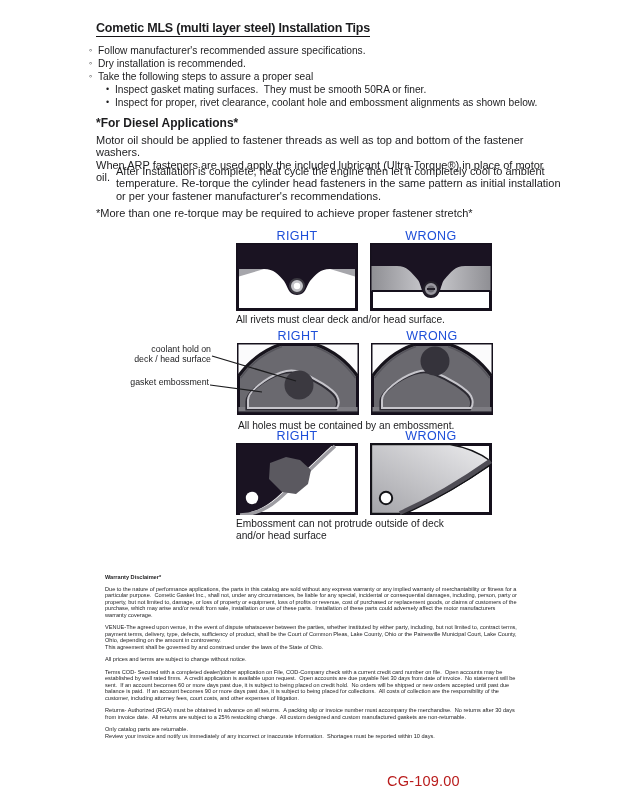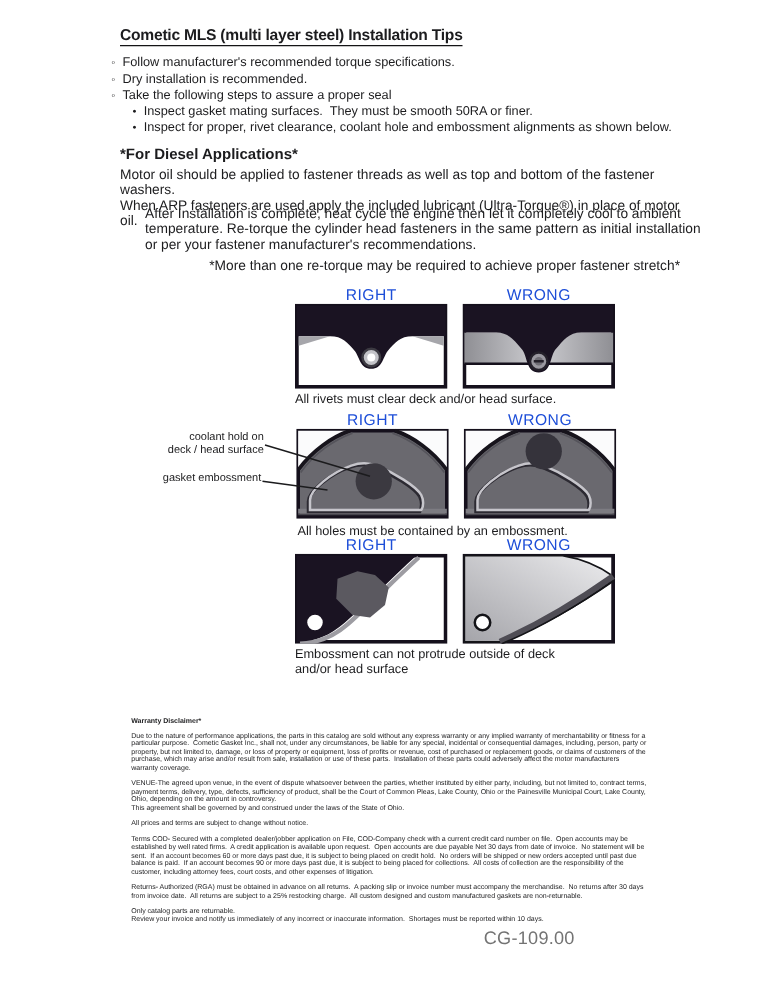--- a/index.html
+++ b/index.html
@@ -13,52 +13,52 @@
   }
   .tips{position:absolute;left:89px;top:44px;width:455px;font-size:10.2px;line-height:13px;}
   .tip{display:flex;}
   .tip .mk{width:9px;flex:0 0 9px;font-size:9px;line-height:13px;text-align:left;}
   .tip.l2{padding-left:17px;}
   .tip .tx{white-space:pre-wrap;}
   .diesel-h{position:absolute;left:96px;top:116px;margin:0;font-size:12px;font-weight:bold;}
   .para{position:absolute;left:96px;width:448px;margin:0;font-size:11px;line-height:12.4px;white-space:pre-wrap;}
   .p1{top:134px;}
   .p2{top:165px;margin-left:20px;}
-  .p3{top:207px;text-align:right;}
+  .p3{top:207px;}
   .fig{position:absolute;left:236px;width:256px;}
   .fig1{top:230px;}
   .fig3{top:430px;}
   .fig-heads{display:flex;gap:12px;line-height:12px;}
   .fig-heads span{width:122px;text-align:center;font-size:12.5px;letter-spacing:0.4px;color:#1d4ed8;}
   .fig-boxes{display:flex;gap:12px;margin-top:1px;}
   svg.dbox{display:block;}
   .fig-cap{margin:3px 0 0 0;font-size:10.2px;line-height:12px;white-space:pre-wrap;}
   .fig2{position:absolute;left:90px;top:330px;width:440px;height:102px;}
   .fig2-col{position:absolute;left:147px;top:0;width:256px;}
   .fig2-cap{position:absolute;left:148px;top:87px;width:280px;}
   .callout{position:absolute;text-align:right;font-size:8.8px;line-height:9.8px;color:#1c1c1e;}
   .co1{left:0;top:15px;width:121px;}
   .co2{left:0;top:48px;width:119px;}
   .leader-svg{position:absolute;left:0;top:0;pointer-events:none;}
   .legal{position:absolute;left:105px;top:574px;width:412px;font-size:5.6px;line-height:6.5px;color:#232325;}
   .legal p{margin:0 0 6px 0;white-space:pre-wrap;}
   .legal .legal-h{font-weight:bold;margin-bottom:5px;}
-  .pagecode{position:absolute;left:387px;top:743px;font-size:14.5px;letter-spacing:0.2px;color:#737373;}
+  .pagecode{position:absolute;left:387px;top:773px;font-size:14.5px;letter-spacing:0.2px;color:#b91c1c;}
 </style>
 </head>
 <body>
 
 <div class="sheet">
 
   <h1 class="title">Cometic MLS (multi layer steel) Installation Tips</h1>
 
   <div class="tips">
     <div class="tip l1">
       <span class="mk">◦</span>
-      <span class="tx">Follow manufacturer's recommended torque specifications.</span>
+      <span class="tx">Follow manufacturer's recommended assure specifications.</span>
     </div>
     <div class="tip l1">
       <span class="mk">◦</span>
       <span class="tx">Dry installation is recommended.</span>
     </div>
     <div class="tip l1">
       <span class="mk">◦</span>
       <span class="tx">Take the following steps to assure a proper seal</span>
     </div>
     <div class="tip l2">

